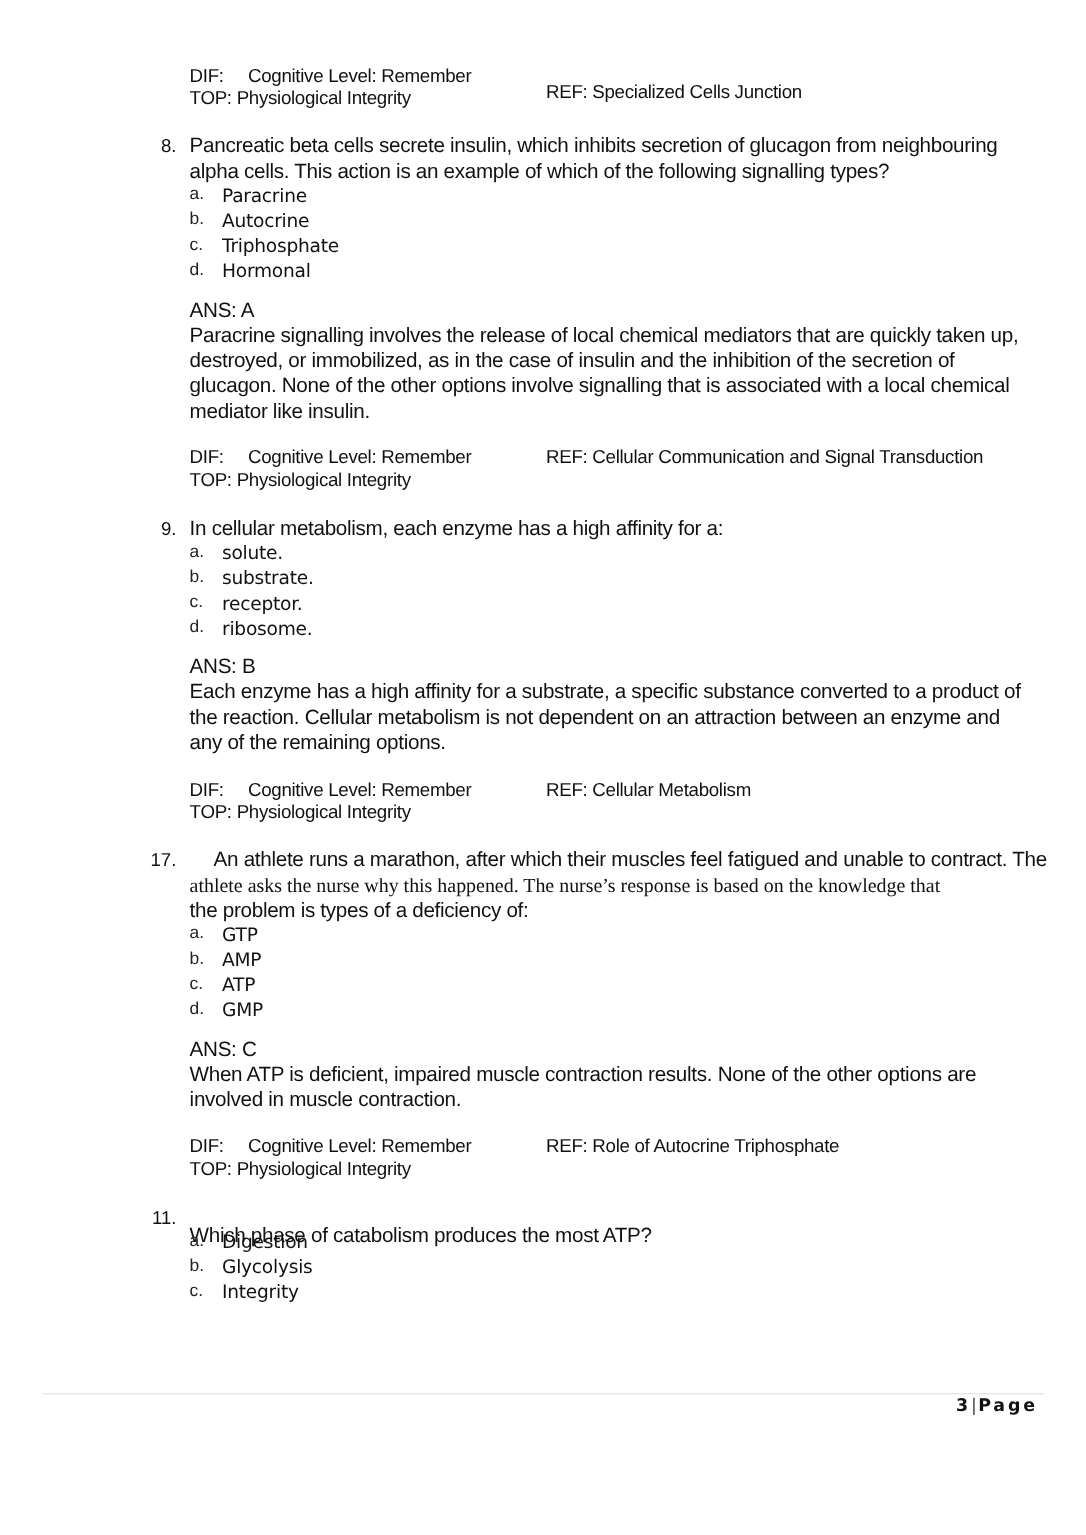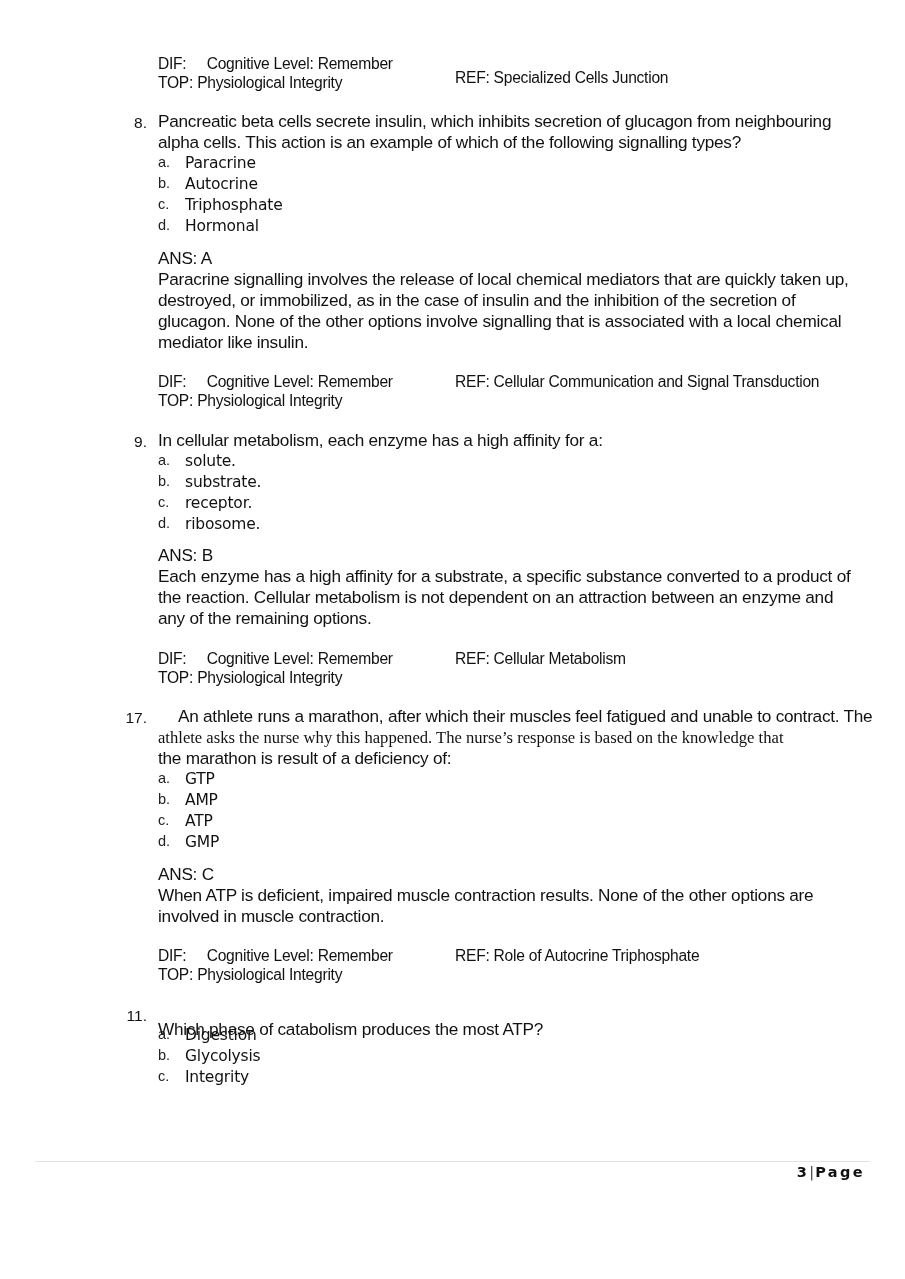--- a/index.html
+++ b/index.html
@@ -93,21 +93,21 @@
       <span>Cognitive Level: Remember</span>
     </div>
     <div class="line small" style="left:455px; top:648px;">REF: Cellular Metabolism</div>
     <div class="line small" style="left:158px; top:667px;">TOP: Physiological Integrity</div>
   </div>
 
   <div>
     <div class="line qnum" style="left:125px; top:707px;">17.</div>
     <div class="line txt" style="left:158px; top:706px;margin-left:20px;">An athlete runs a marathon, after which their muscles feel fatigued and unable to contract. The</div>
     <div class="line serif" style="left:158px; top:727px;">athlete asks the nurse why this happened. The nurse’s response is based on the knowledge that</div>
-    <div class="line txt" style="left:158px; top:748px;">the marathon is result of a deficiency of:</div>
+    <div class="line txt" style="left:158px; top:748px;">the problem is types of a deficiency of:</div>
 
     <div>
       <div class="line opt-mark" style="left:158px; top:768px;">a.</div>
       <div class="line opt-text" style="left:185px; top:769px;">GTP</div>
       <div class="line opt-mark" style="left:158px; top:789px;">b.</div>
       <div class="line opt-text" style="left:185px; top:790px;">AMP</div>
       <div class="line opt-mark" style="left:158px; top:810px;">c.</div>
       <div class="line opt-text" style="left:185px; top:811px;">ATP</div>
       <div class="line opt-mark" style="left:158px; top:831px;">d.</div>
       <div class="line opt-text" style="left:185px; top:832px;">GMP</div>

